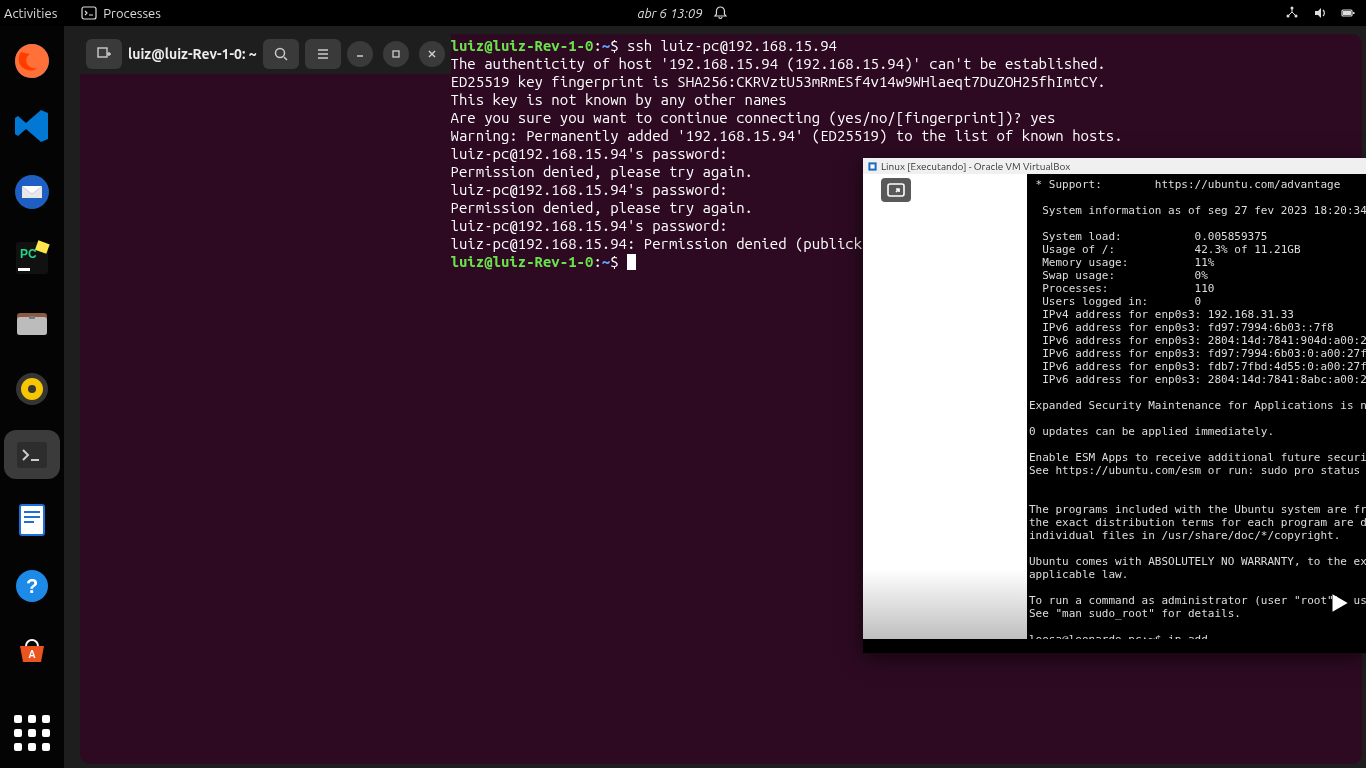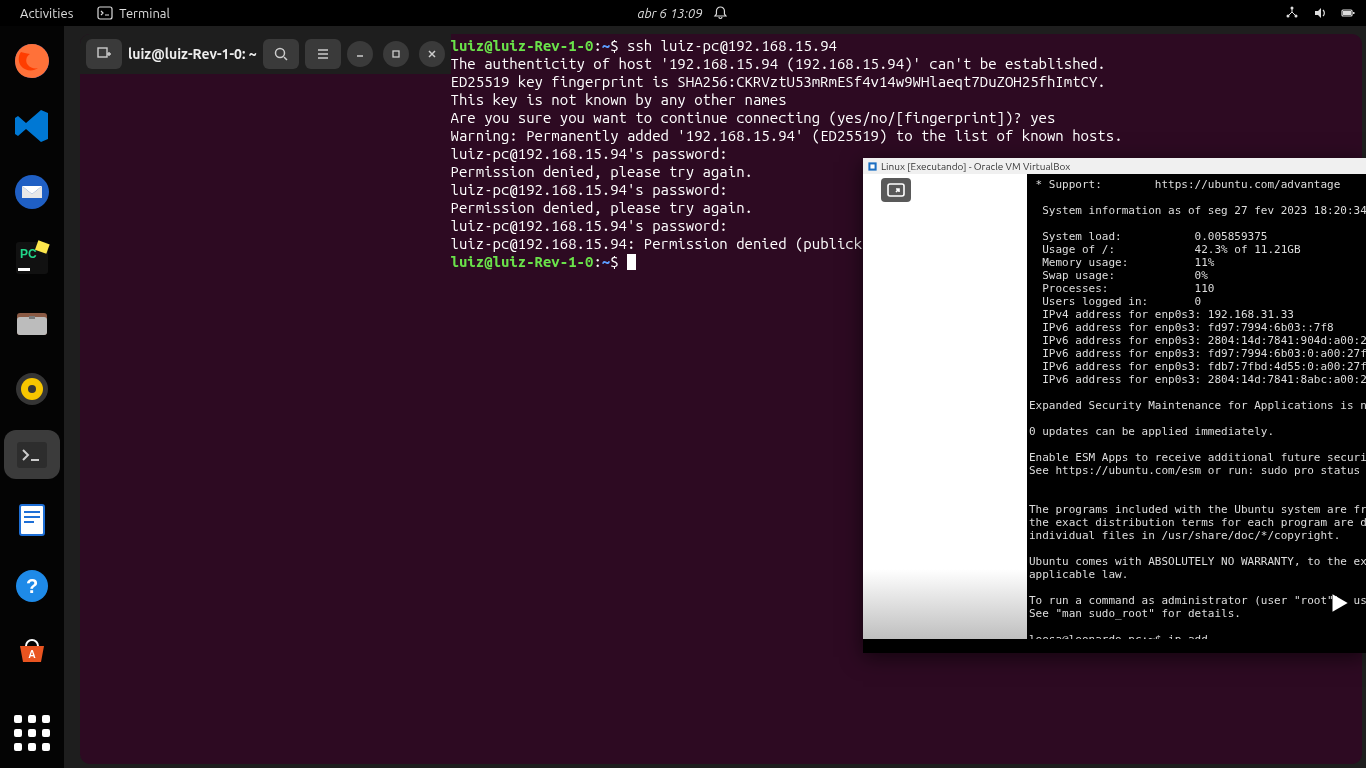--- a/index.html
+++ b/index.html
@@ -1,20 +1,20 @@
 <!DOCTYPE html>
 <html><head>
 <meta charset="utf-8">
 <style>
   * { margin:0; padding:0; box-sizing:border-box; }
   body { width:1366px; height:768px; background:#1e1e1e; font-family:"Ubuntu",sans-serif; overflow:hidden; position:relative; }
 
   
   .topbar { position:absolute; top:0; left:0; right:0; height:26px; background:#000; color:#ddd; display:flex; align-items:center; font-size:13px; z-index:10; }
-  .topbar-left { display:flex; gap:24px; padding-left:20px; }
+  .topbar-left { display:flex; gap:24px; padding-left:4px; }
   .topbar-item { display:flex; align-items:center; gap:6px; cursor:default; }
   .topbar-center { position:absolute; left:50%; transform:translateX(-50%); display:flex; align-items:center; gap:10px;font-style:italic; }
   .topbar-right { position:absolute; right:10px; display:flex; align-items:center; gap:12px; }
   .topbar svg, .topbar .glyph { fill:#ddd; color:#ddd; }
 
   
   .dock { position:absolute; top:26px; left:0; bottom:0; width:64px; background:rgba(0,0,0,.85); display:flex; flex-direction:column; align-items:center; padding-top:10px; gap:16px; z-index:5; }
   .dock-item { width:56px; height:56px; border-radius:12px; display:flex; align-items:center; justify-content:center; position:relative; }
   .dock-item.active { background:#3b3b3b; }
   .dock-spacer { flex:1; }
@@ -56,21 +56,21 @@
 <div class="topbar">
   <div class="topbar-left">
     <div class="topbar-item">
       <span>Activities</span>
     </div>
     <div class="topbar-item">
       <svg class="ico16" viewBox="0 0 16 16">
           <rect x="1" y="2" width="14" height="12" rx="2" fill="none" stroke="#ddd" stroke-width="1.2"></rect>
           <path d="M4 6l2 2-2 2M8 10h4" stroke="#ddd" stroke-width="1.2" fill="none"></path>
         </svg>
-      <span>Terminal</span>
+      <span>Processes</span>
     </div>
   </div>
   <div class="topbar-center">
     <span>abr 6  13:09</span>
     <svg class="ico16" viewBox="0 0 16 16">
         <path d="M8 2a4 4 0 00-4 4v3l-1.5 2h11L12 9V6a4 4 0 00-4-4z" fill="none" stroke="#ddd" stroke-width="1.2"></path>
         <path d="M6.5 12a1.5 1.5 0 003 0" fill="none" stroke="#ddd" stroke-width="1.2"></path>
       </svg>
   </div>
   <div class="topbar-right">

